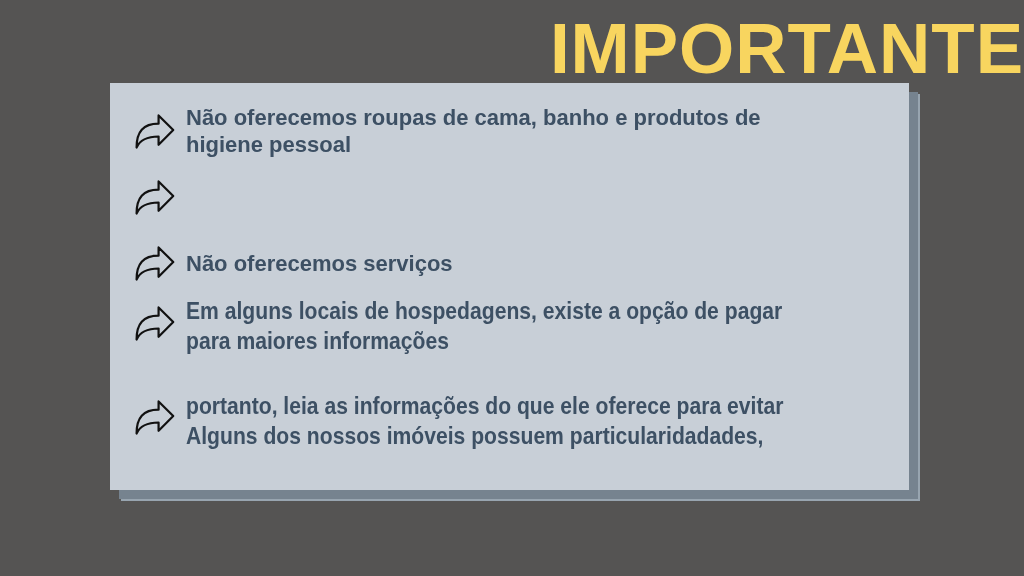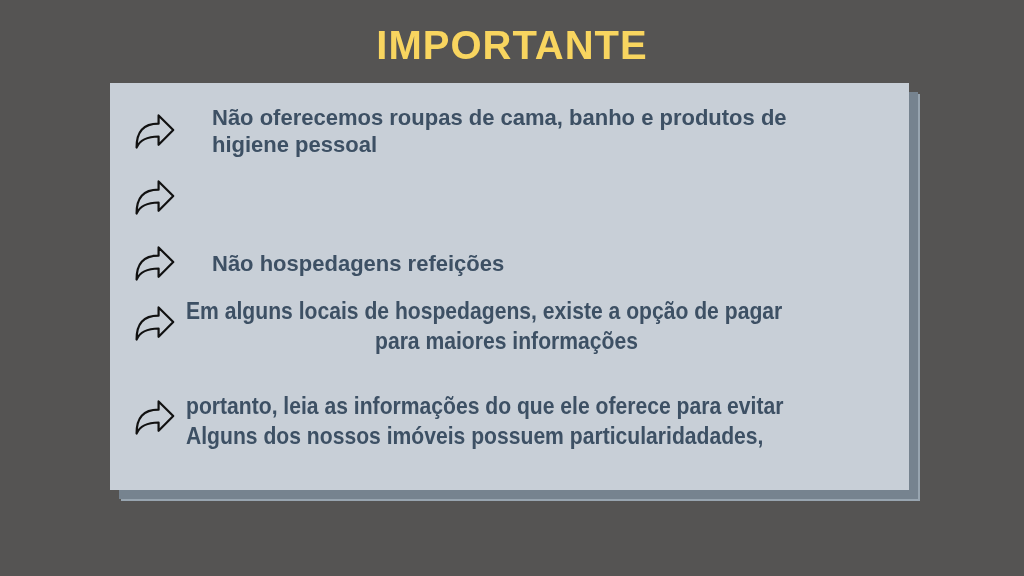--- a/index.html
+++ b/index.html
@@ -6,26 +6,25 @@
   .slide{
     position:relative;
     width:1024px;height:576px;
     background:#555453;
     overflow:hidden;
     font-family:"Liberation Sans", sans-serif;
   }
   .slide-title{
     position:absolute;
     top:8px;left:0;width:100%;
-    text-align:center;
-    font-size:40px;
+    text-align:right;
+    font-size:71px;
     font-weight:bold;
     letter-spacing:1px;
     color:#f8d55f;
-    margin-top:15px;
   }
   .card{
     position:absolute;
     left:110px;top:83px;
     width:799px;height:407px;
     background:#c8cfd7;
     box-shadow:9px 9px 0 0 #76838f, 11px 11px 0 0 #98a5b0;
   }
   .bullet{
     position:absolute;
@@ -54,25 +53,25 @@
     white-space:pre;
     line-height:27px;
   }
   .regular .line{font-size:22px;}
   .condensed .line span{
     display:inline-block;
     font-size:24px;
     transform:scaleX(0.88);
     transform-origin:0 50%;
   }
-  .regular .line span{display:inline-block;margin-left:26px;}
+  .regular .line span{display:inline-block;}
   .b1{top:21px;}
   .b2{top:94px;}
   .b3{top:160px;min-height:40px;}
-  .b4{top:214px;text-align:center;}
+  .b4{top:214px;}
   .b5{top:309px;}
   .b4 .arrow{margin-top:-8px;}
   .b5 .arrow{margin-top:-10px;}
 </style>
 </head>
 <body>
 
 <div class="slide">
   <div class="slide-title">IMPORTANTE</div>
 
@@ -100,21 +99,21 @@
       </div>
     </div>
 
     <div class="bullet b3 regular">
       <span class="arrow">
         <svg viewBox="0 0 48 42">
             <path d="M5 39 C5 22 12 13 29 13 L29 4 L45 20 L29 36 L29 27 C18 27 9 30 5 39 Z"></path>
           </svg>
       </span>
       <div class="text">
-        <span class="line"><span>Não hospedagens refeições</span></span>
+        <span class="line"><span>Não oferecemos serviços</span></span>
       </div>
     </div>
 
     <div class="bullet b4 condensed">
       <span class="arrow">
         <svg viewBox="0 0 48 42">
             <path d="M5 39 C5 22 12 13 29 13 L29 4 L45 20 L29 36 L29 27 C18 27 9 30 5 39 Z"></path>
           </svg>
       </span>
       <div class="text">

